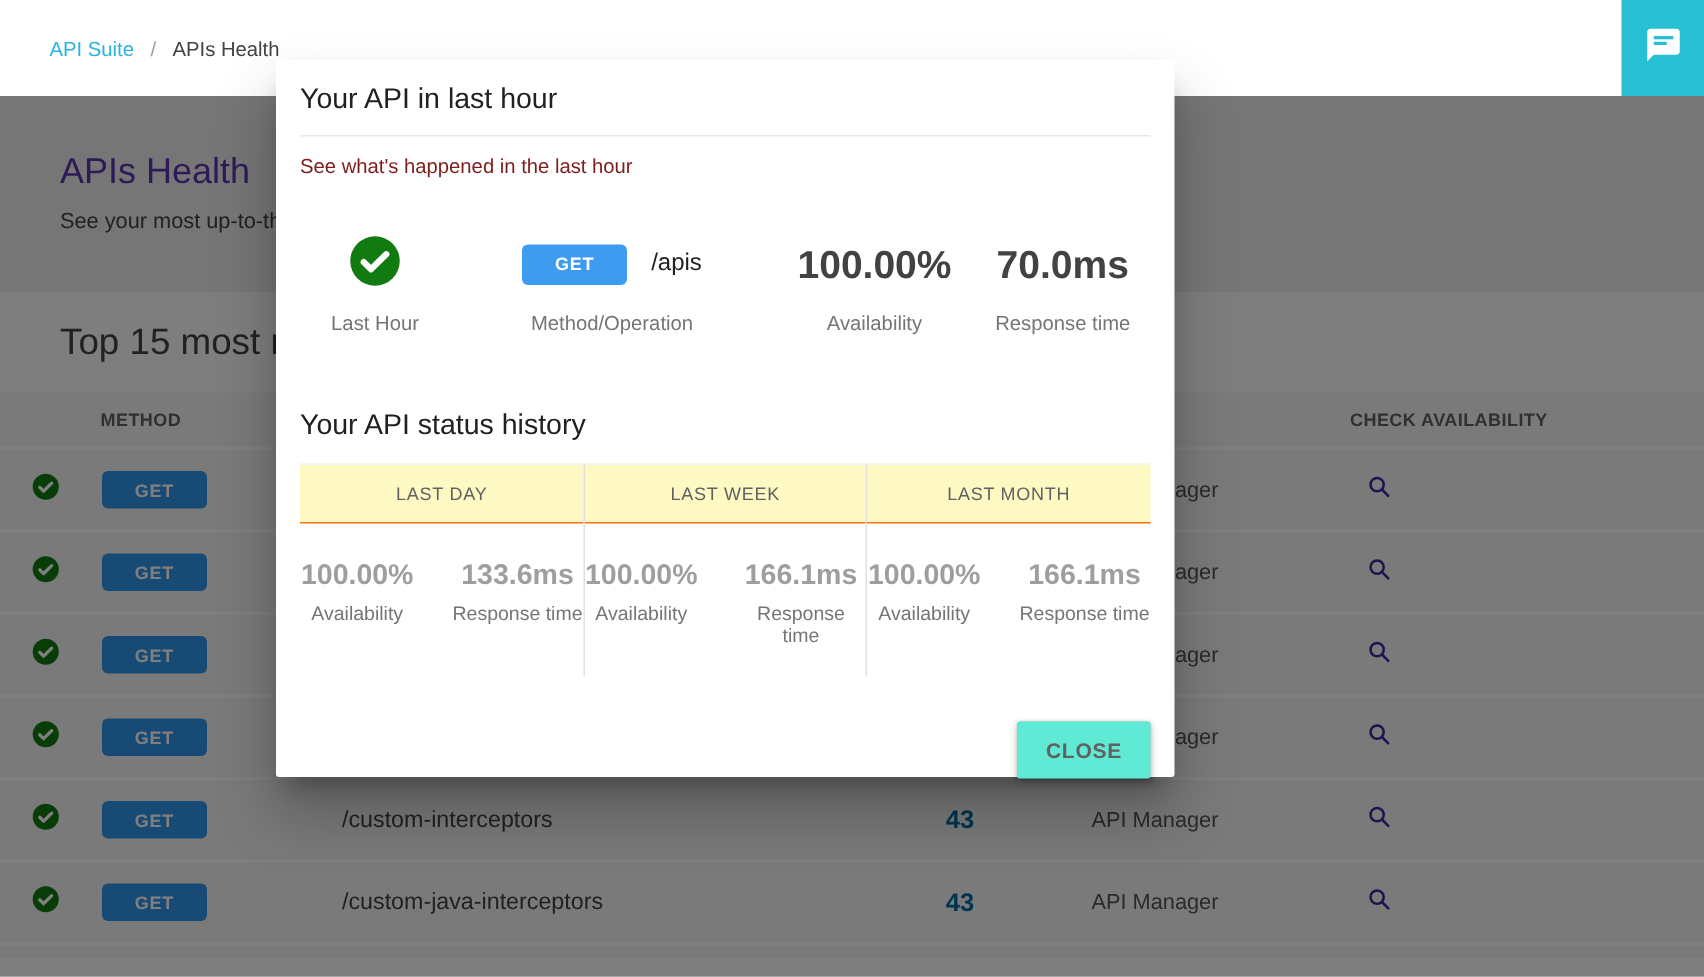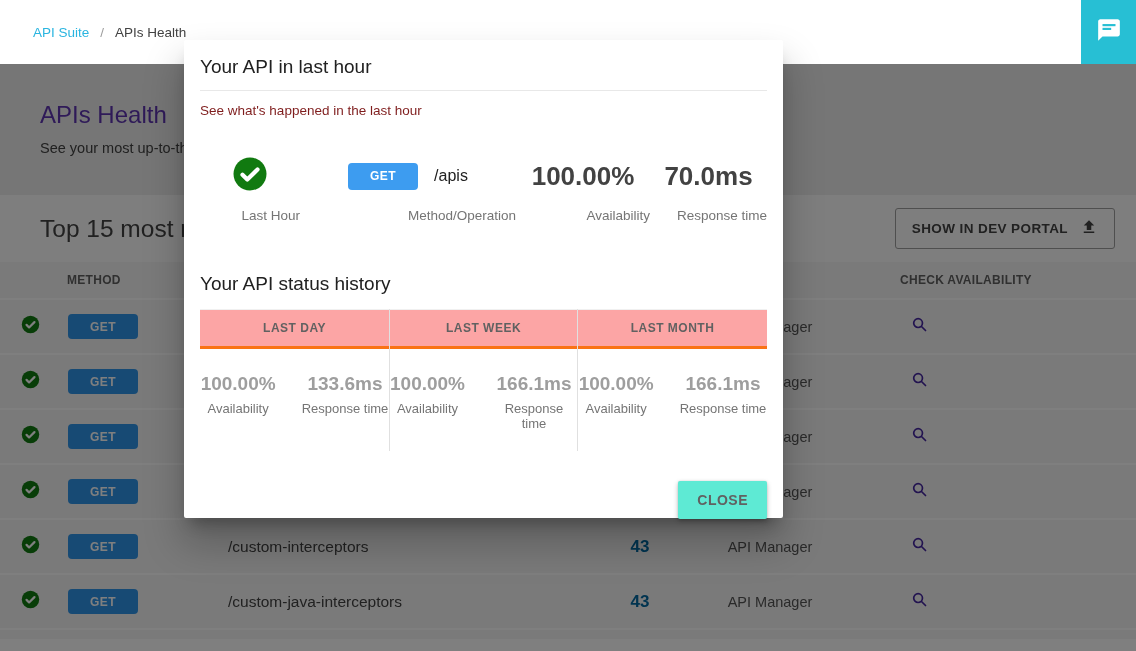--- a/index.html
+++ b/index.html
@@ -64,32 +64,32 @@
            box-shadow:0 11px 15px -7px rgba(0,0,0,.3), 0 24px 38px 3px rgba(0,0,0,.22); }
   .modal-title { font-size:19px; font-weight:400; color:#212121; padding:16px 0 12px; border-bottom:1px solid #e8e8e8; }
   .modal-subtitle { margin-top:12px; font-size:13.5px; color:#7f1d1d; }
 
   .stats { display:flex; margin-top:38px; text-align:center; }
   .stat-cell-1 { flex:0 0 100px; }
   .stat-cell-2 { flex:0 0 216px; }
   .stat-cell-3 { flex:0 0 134px; }
   .stat-cell-4 { flex:1; }
   .stat-top { height:40px; display:flex; align-items:center; justify-content:center; }
-  .stat-label { margin-top:12px; font-size:13.5px; color:#757575;text-align:right; }
+  .stat-label { margin-top:12px; font-size:13.5px; color:#757575; }
   .stat-big { font-size:26px; font-weight:bold; color:#424242; }
   .method-group { display:flex; align-items:center; gap:16px; justify-content:center; }
   .pill-lg { width:70px; height:27px; border-radius:4px; background:#3d9cf0; color:#fff; font-size:12px;
              font-weight:bold; letter-spacing:0.5px; display:flex; align-items:center; justify-content:center; }
   .op-path { font-size:16px; color:#212121; }
 
   .history-title { margin-top:50px; font-size:19px; font-weight:400; color:#212121; }
   .hist-table { margin-top:14px; display:grid; grid-template-columns:1fr 1fr 1fr; }
   .hist-col-mid { border-left:1px solid #e0e0e0; border-right:1px solid #e0e0e0; }
-  .hist-head { height:40px; background:#fca5a5; border-top:1px solid #f0f0f0; border-bottom:3px solid #f97316;
-               display:flex; align-items:center; justify-content:center; font-size:12px; font-weight:bold;
+  .hist-head { height:40px; background:#fef9c3; border-top:1px solid #f0f0f0; border-bottom:1px solid #f97316;
+               display:flex; align-items:center; justify-content:center; font-size:12px; font-weight:normal;
                color:#616161; letter-spacing:0.5px; }
   .hist-body { display:flex; justify-content:center; gap:26px; padding:24px 0 20px; text-align:center; }
   .hist-val { font-size:19px; font-weight:bold; color:#9e9e9e; }
   .hist-lab { margin-top:6px; font-size:13px; color:#757575; }
 
   .modal-actions { display:flex; justify-content:flex-end; margin-top:30px; }
   .close-btn { background:#5eead4; border:none; border-radius:2px; padding:11px 19px; font-family:inherit;
                font-size:14px; font-weight:bold; color:#616161; letter-spacing:0.5px; cursor:pointer;
                box-shadow:0 2px 5px rgba(0,0,0,.26), 0 0 2px rgba(0,0,0,.12); }
 </style>
@@ -97,28 +97,20 @@
 <body>
 
 <div class="page">
   <div class="page-header">
     <div class="page-title">APIs Health</div>
     <div class="page-subtitle">See your most up-to-the</div>
   </div>
 
   <div class="toolbar">
     <div class="toolbar-title">Top 15 most r</div>
-    <button class="portal-btn">
-      <span>SHOW IN DEV PORTAL</span>
-      <span>
-        <svg width="18" height="18" viewBox="0 0 24 24" fill="#424242">
-            <path d="M9 16h6v-6h4l-7-7-7 7h4zM5 18h14v2H5z"></path>
-          </svg>
-      </span>
-    </button>
   </div>
 
   <div class="thead grid-cols">
     <div class="th th-method">METHOD</div>
     <div class="th th-check">CHECK AVAILABILITY</div>
   </div>
 
   <div class="rows-area">
 
     <div class="row grid-cols">

